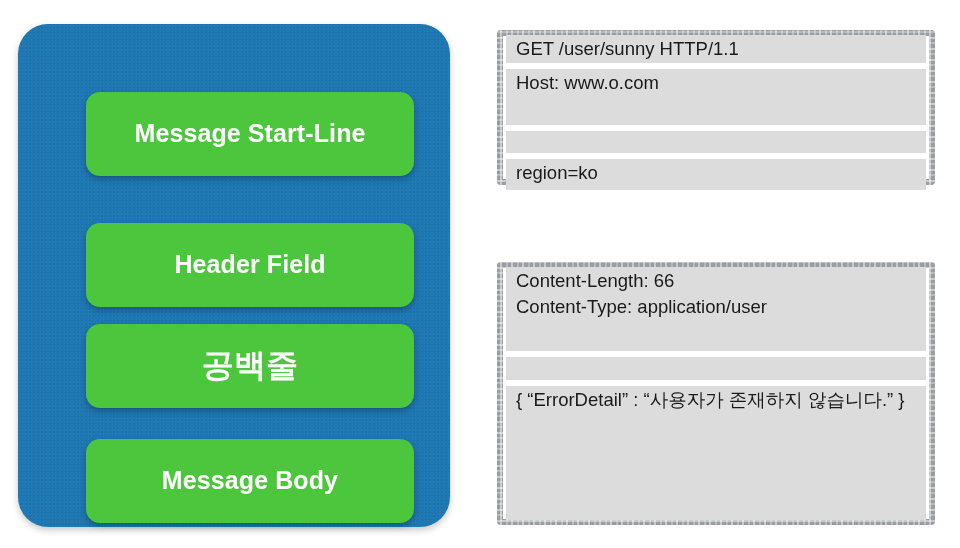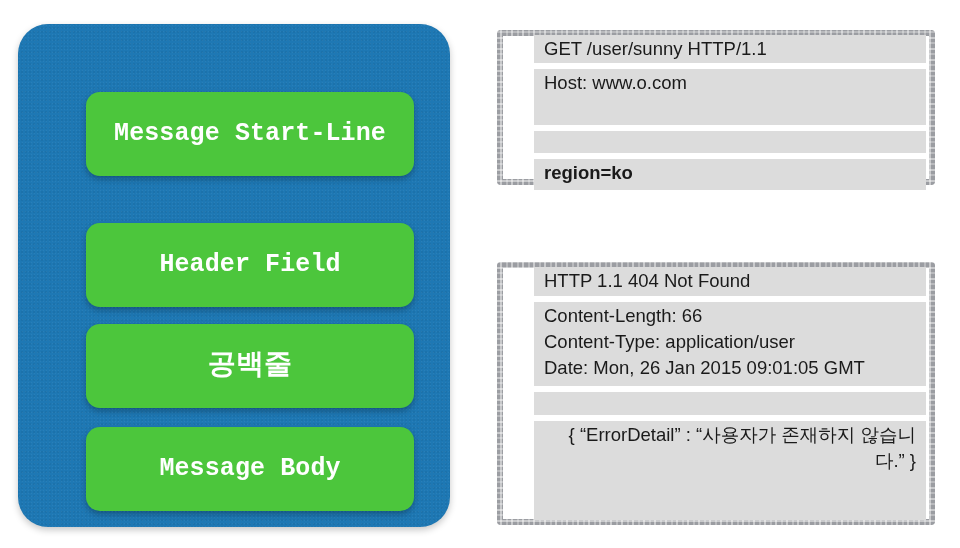--- a/index.html
+++ b/index.html
@@ -41,33 +41,32 @@
     border-radius: 14px;
     background-color: #4cc63c;
     box-shadow: 0 3px 6px rgba(0,0,0,0.28);
     display: flex;
     align-items: center;
     justify-content: center;
   }
   .green-box.b1 { top: 68px; }
   .green-box.b2 { top: 199px; }
   .green-box.b3 { top: 300px; }
-  .green-box.b4 { top: 403px; }
+  .green-box.b4 { top: 415px; }
 
   .green-label {
     color: #ffffff;
     font-size: 25px;
     font-weight: bold;
     letter-spacing: 0.1px;
     text-align: center;
     line-height: 1.1;
     white-space: nowrap;
-    font-family: Liberation Mono, monospace;
-  }
-  .green-label.ko { font-size: 28px; }
+  }
+  .green-label.ko { font-size: 32px; }
 
   
   .msg-block {
     position: absolute;
     box-sizing: border-box;
     background: #ffffff;
     padding: 5px;
   }
   .msg-block.req  { left: 497px; top: 30px;  width: 438px; height: 155px; }
   .msg-block.resp { left: 497px; top: 262px; width: 438px; height: 263px; }
@@ -102,21 +101,20 @@
 
   .msg-row {
     position: relative;
     background: #dcdcdc;
     box-sizing: border-box;
     padding: 1px 10px 2px 10px;
     color: #1a1a1a;
     font-size: 18.5px;
     line-height: 26px;
     overflow: hidden;
-    margin-left: 28px;
   }
   .msg-row + .msg-row { margin-top: 6px; }
 
   
   .msg-row.sep::after {
     content: "";
     position: absolute;
     left: 0;
     right: 0;
     bottom: -6px;
@@ -127,27 +125,27 @@
     mask-image: repeating-linear-gradient(90deg, #000 0 4px, rgba(0,0,0,0.5) 4px 6px, #000 6px 11px, rgba(0,0,0,0.75) 11px 13px);
   }
 
   .msg-row .line { display: block; white-space: pre; }
   .msg-row .wrapline { display: block; white-space: normal; }
 
   
   .req .row-start  { flex: 0 0 28px; }
   .req .row-hdr    { flex: 0 0 56px; }
   .req .row-blank  { flex: 0 0 22px; }
-  .req .row-body   { flex: 0 0 31px; font-weight: bold; }
+  .req .row-body   { flex: 0 0 31px; }
 
   
   .resp .row-start { flex: 0 0 29px; }
   .resp .row-hdr   { flex: 0 0 84px; }
   .resp .row-blank { flex: 0 0 23px; }
-  .resp .row-body  { flex: 1 1 auto; text-align: right; }
+  .resp .row-body  { flex: 1 1 auto; }
 </style>
 </head>
 <body>
 
 <div id="canvas">
 
   <div class="blue-panel">
 
     <div class="green-box b1">
       <span class="green-label">Message Start-Line</span>
@@ -187,28 +185,24 @@
         <span class="line">region=ko</span>
       </div>
 
     </div>
   </div>
 
   <div class="msg-block resp">
     <div class="sketch-frame"></div>
     <div class="msg-rows">
 
-      <div class="msg-row row-start sep">
-        <span class="line">HTTP 1.1 404 Not Found</span>
-      </div>
 
       <div class="msg-row row-hdr sep">
         <span class="line">Content-Length: 66</span>
         <span class="line">Content-Type: application/user</span>
-        <span class="line">Date: Mon, 26 Jan 2015 09:01:05 GMT</span>
       </div>
 
       <div class="msg-row row-blank sep">
         <span class="line"></span>
       </div>
 
       <div class="msg-row row-body">
         <span class="wrapline">{ “ErrorDetail” : “사용자가 존재하지 않습니다.” }</span>
       </div>
 

